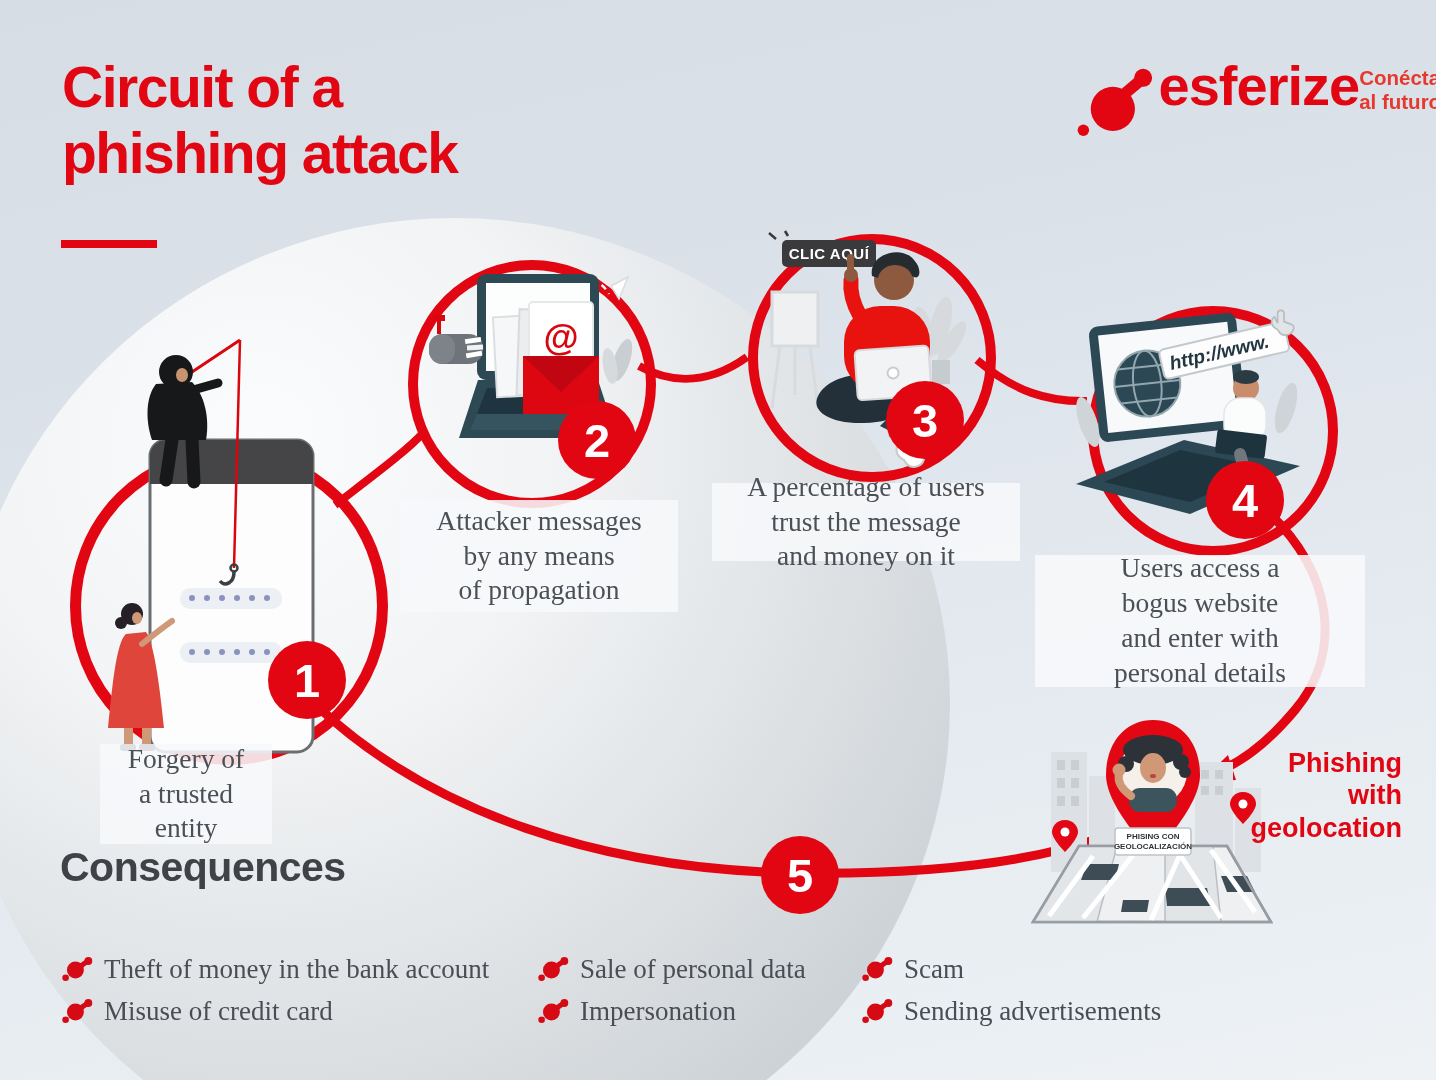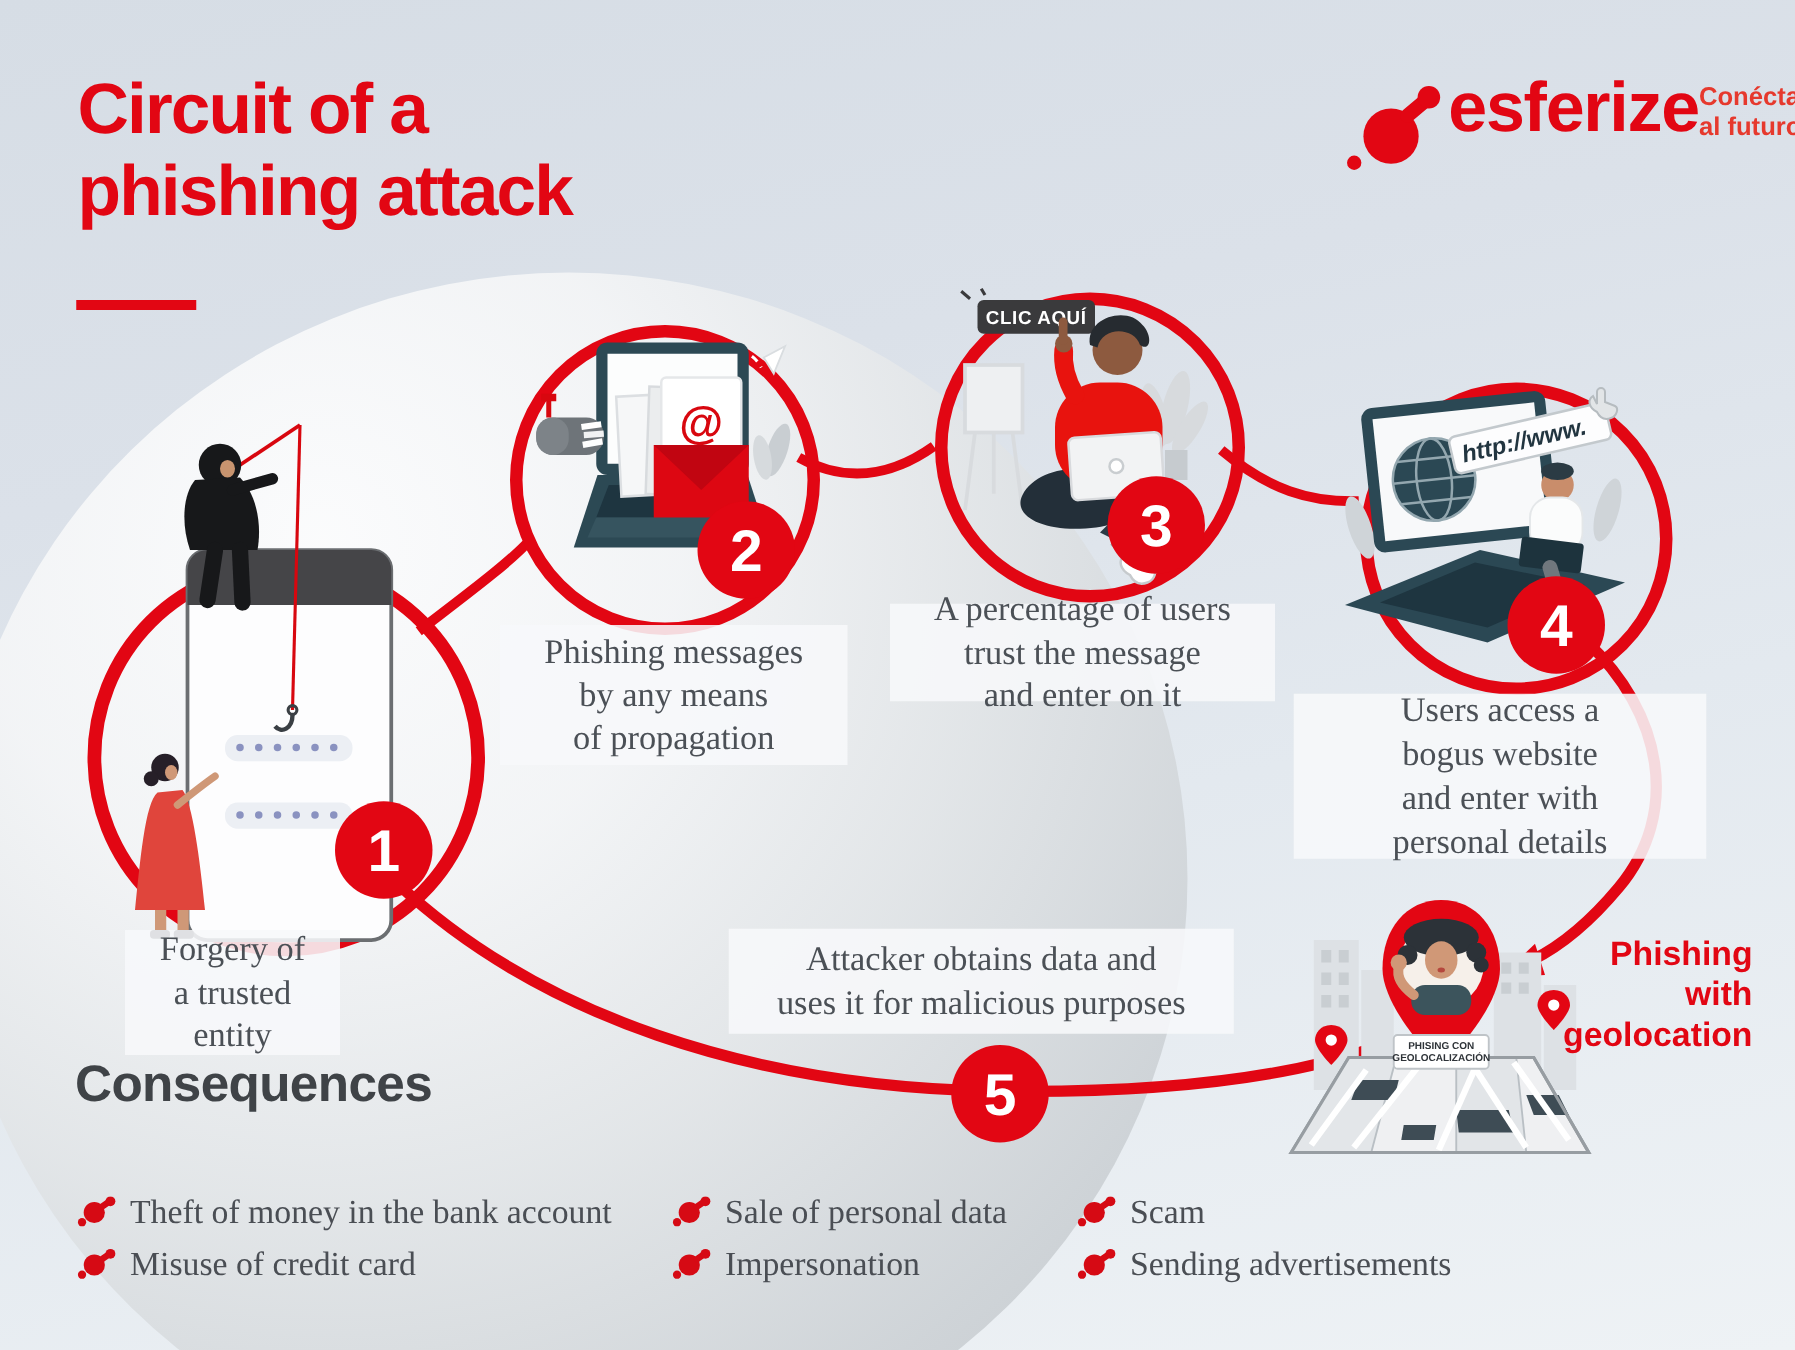--- a/index.html
+++ b/index.html
@@ -358,39 +358,35 @@
   <div class="badge" id="b5">
       <span>5</span>
     </div>
 
   <div class="caption" id="cap1">
     <div>Forgery of</div>
     <div>a trusted</div>
     <div>entity</div>
   </div>
   <div class="caption" id="cap2">
-    <div>Phishing messages</div>
+    <div>Attacker messages</div>
     <div>by any means</div>
     <div>of propagation</div>
   </div>
   <div class="caption" id="cap3">
     <div>A percentage of users</div>
     <div>trust the message</div>
-    <div>and enter on it</div>
+    <div>and money on it</div>
   </div>
   <div class="caption" id="cap4">
     <div>Users access a</div>
     <div>bogus website</div>
     <div>and enter with</div>
     <div>personal details</div>
   </div>
-  <div class="caption" id="cap5">
-    <div>Attacker obtains data and</div>
-    <div>uses it for malicious purposes</div>
-  </div>
 
   <div class="geo-note">
     <div>Phishing</div>
     <div>with</div>
     <div>geolocation</div>
   </div>
 
   <div class="cq-heading">Consequences</div>
 
   <div class="cq-item" style="left:62px;top:996px">

